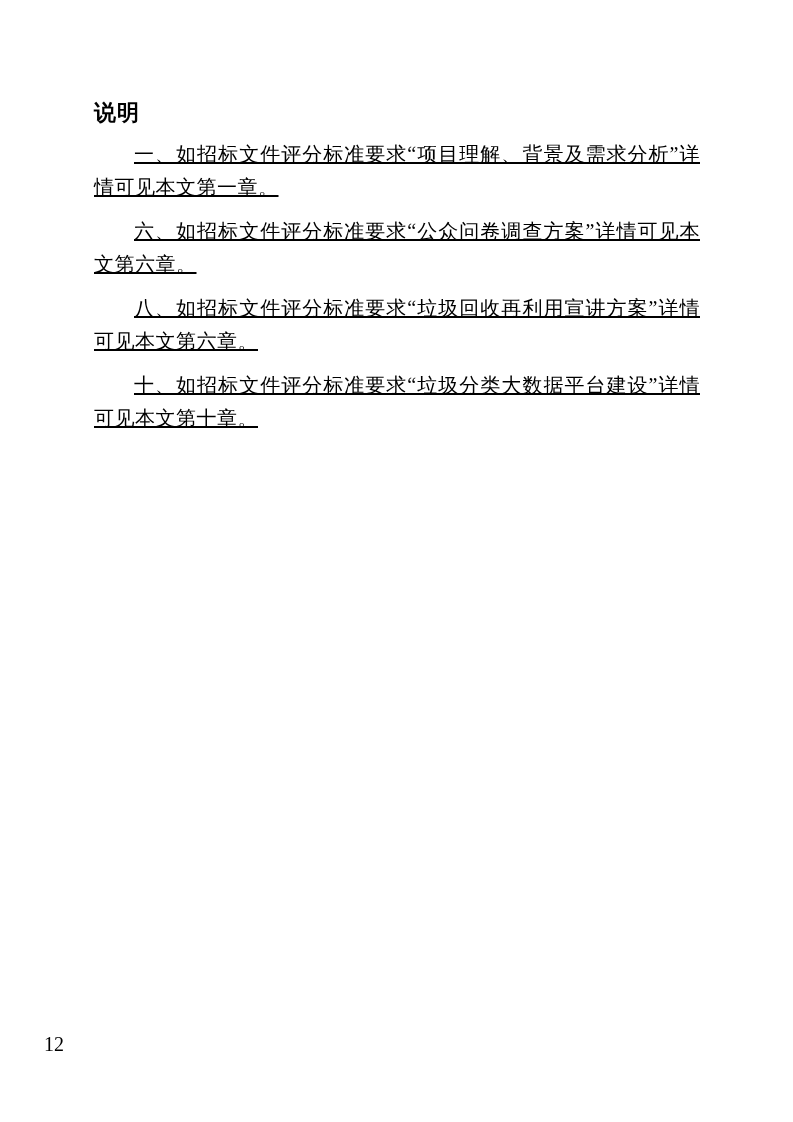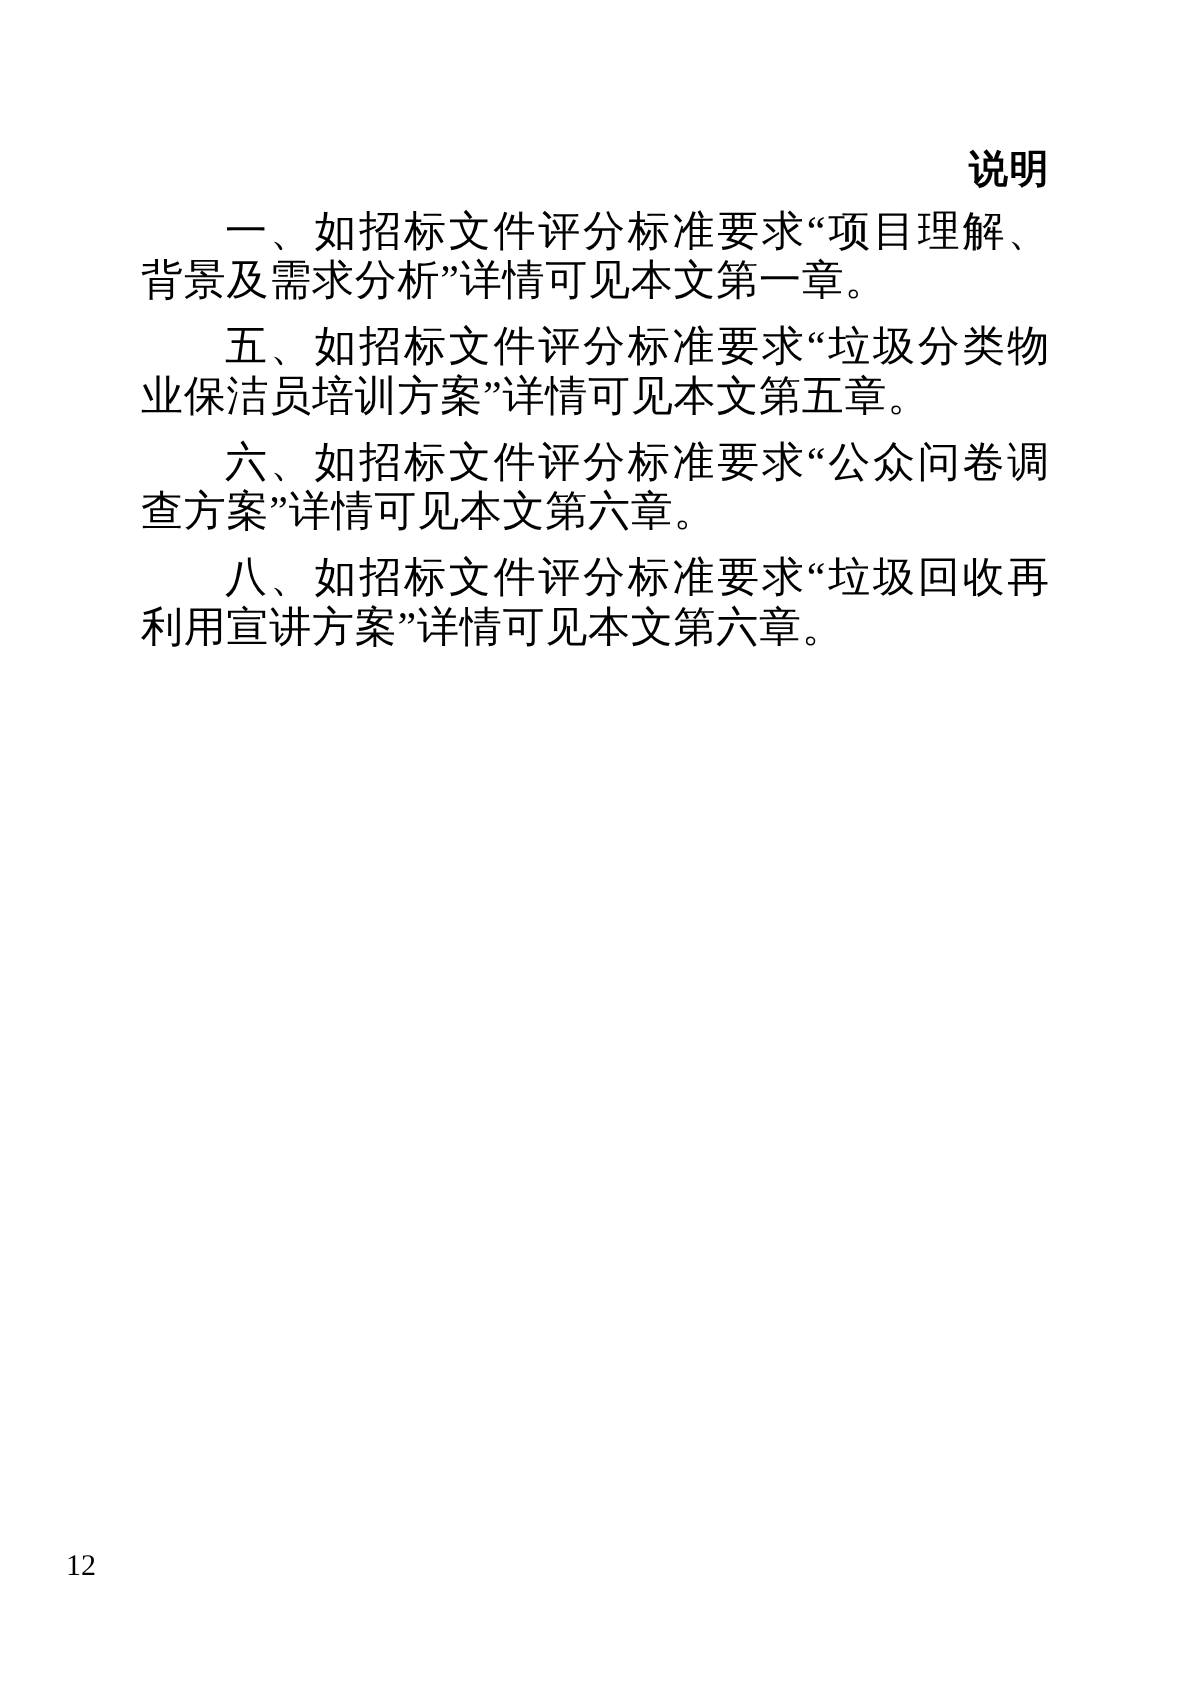--- a/index.html
+++ b/index.html
@@ -12,34 +12,35 @@
     width: 793px;
     height: 1122px;
     background: #ffffff;
     box-sizing: border-box;
     padding: 98px 93px 0 94px;
     font-family: "Liberation Serif", "DejaVu Serif", serif;
     color: #000000;
     overflow: hidden;
   }
   .doc-title {
-    font-size: 26px;
+    font-size: 22px;
     line-height: 30px;
     font-weight: bold;
-    text-align: right;
+    text-align: left;
     margin: 0 0 10px 0;
     letter-spacing: 1px;
   }
   .doc-body p {
     margin: 0 0 11px 0;
-    font-size: 28px;
+    font-size: 20px;
     line-height: 33px;
     text-align: justify;
     text-indent: 2em;
     letter-spacing: 0.5px;
+    text-decoration: underline;
   }
   .page-number {
     position: absolute;
     top: 1032px;
     left: 0;
     width: 100%;
     font-size: 20px;
     line-height: 24px;
     font-family: "Liberation Serif", "DejaVu Serif", serif;
     color: #000000;
@@ -47,19 +48,19 @@
   }
 </style>
 </head>
 <body>
 
 <div class="page">
   <h1 class="doc-title">说明</h1>
 
   <div class="doc-body">
     <p>一、如招标文件评分标准要求“项目理解、背景及需求分析”详情可见本文第一章。</p>
-    <p>五、如招标文件评分标准要求“垃圾分类物业保洁员培训方案”详情可见本文第五章。</p>
     <p>六、如招标文件评分标准要求“公众问卷调查方案”详情可见本文第六章。</p>
     <p>八、如招标文件评分标准要求“垃圾回收再利用宣讲方案”详情可见本文第六章。</p>
+    <p>十、如招标文件评分标准要求“垃圾分类大数据平台建设”详情可见本文第十章。</p>
   </div>
 
   <div class="page-number">12</div>
 </div>
 
 </body></html>

